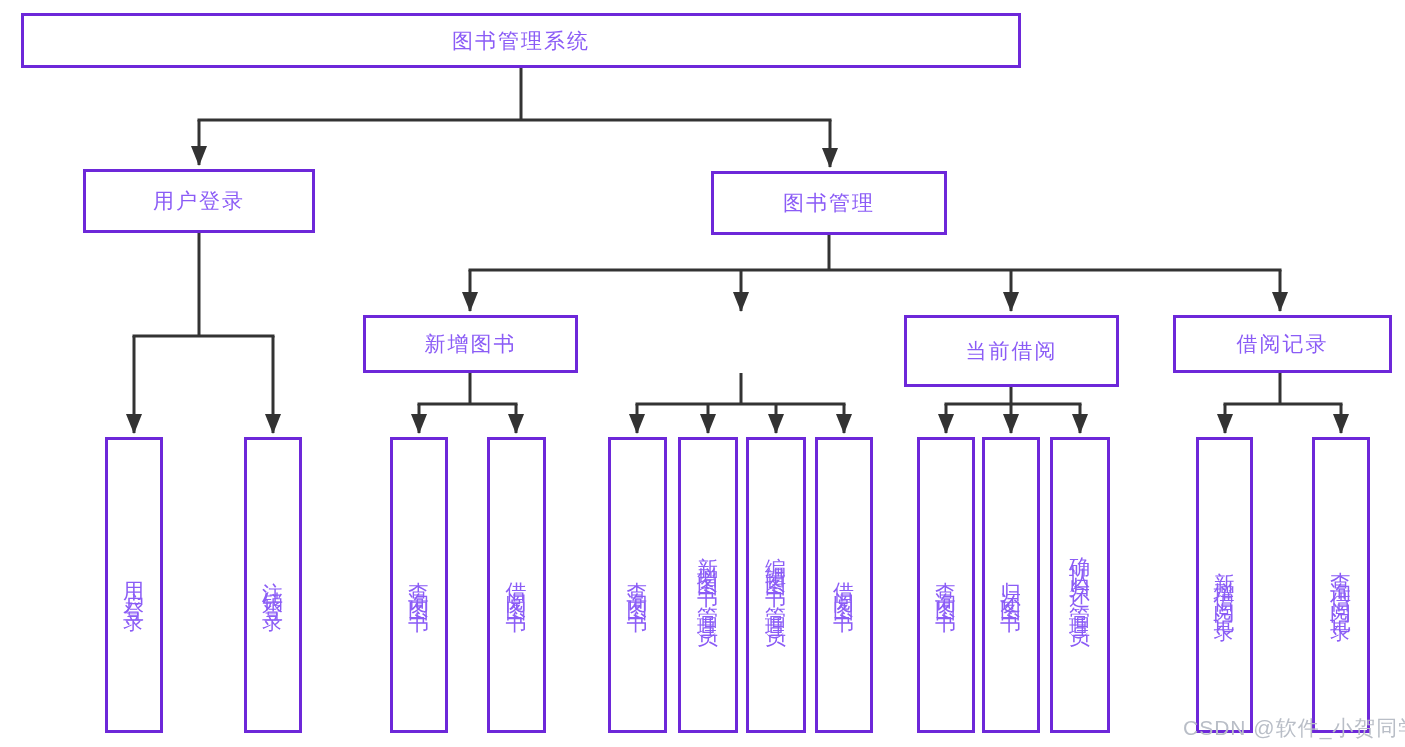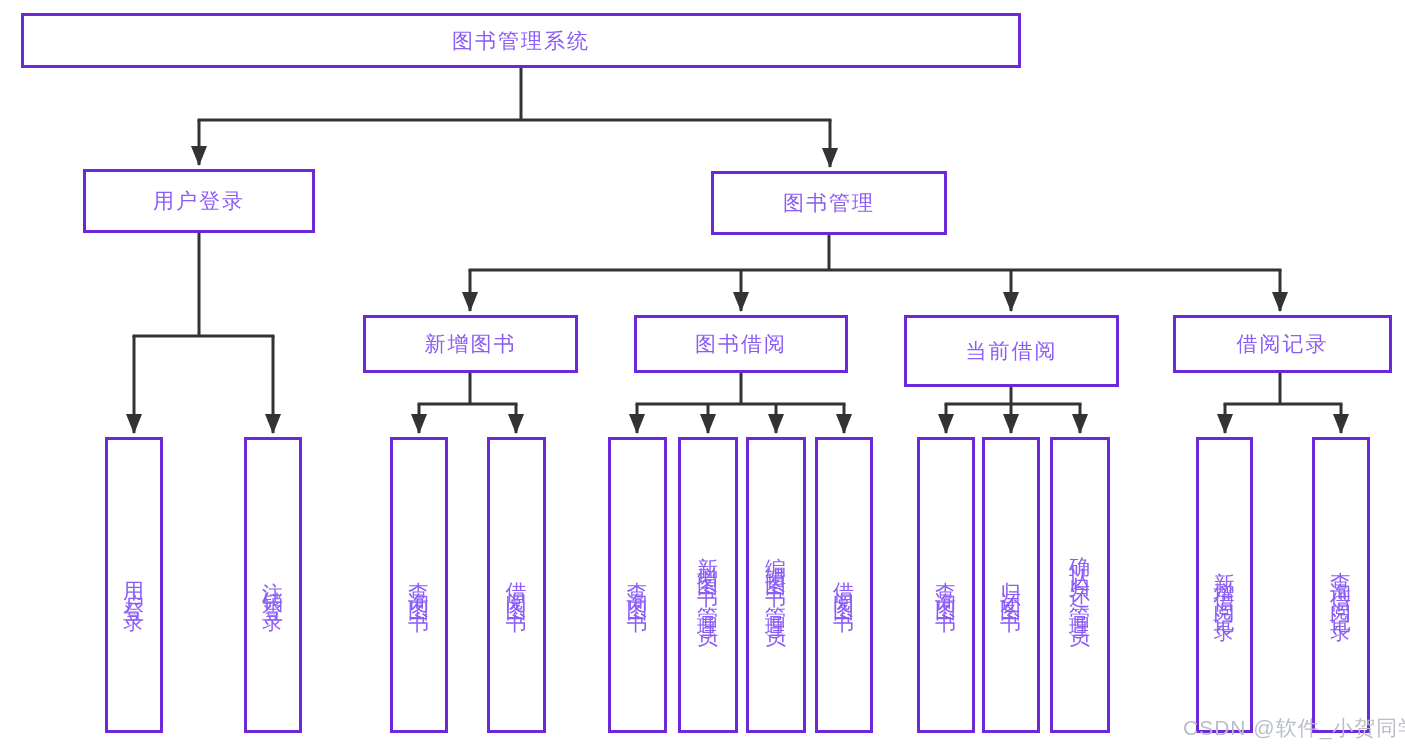--- a/index.html
+++ b/index.html
@@ -118,23 +118,20 @@
   <div class="box hbox" style="left:83px;top:169px;width:232px;height:64px">
     <span>用户登录</span>
   </div>
   <div class="box hbox" style="left:711px;top:171px;width:236px;height:64px">
     <span>图书管理</span>
   </div>
 
   <div class="box hbox" style="left:363px;top:315px;width:215px;height:58px">
     <span>新增图书</span>
   </div>
-  <div class="box hbox" style="left:634px;top:315px;width:214px;height:58px">
-    <span>图书借阅</span>
-  </div>
   <div class="box hbox" style="left:904px;top:315px;width:215px;height:72px">
     <span>当前借阅</span>
   </div>
   <div class="box hbox" style="left:1173px;top:315px;width:219px;height:58px">
     <span>借阅记录</span>
   </div>
 
   <div class="box leaf" style="left:105px;top:437px;width:58px;height:296px">
     <span>用户登录</span>
   </div>

